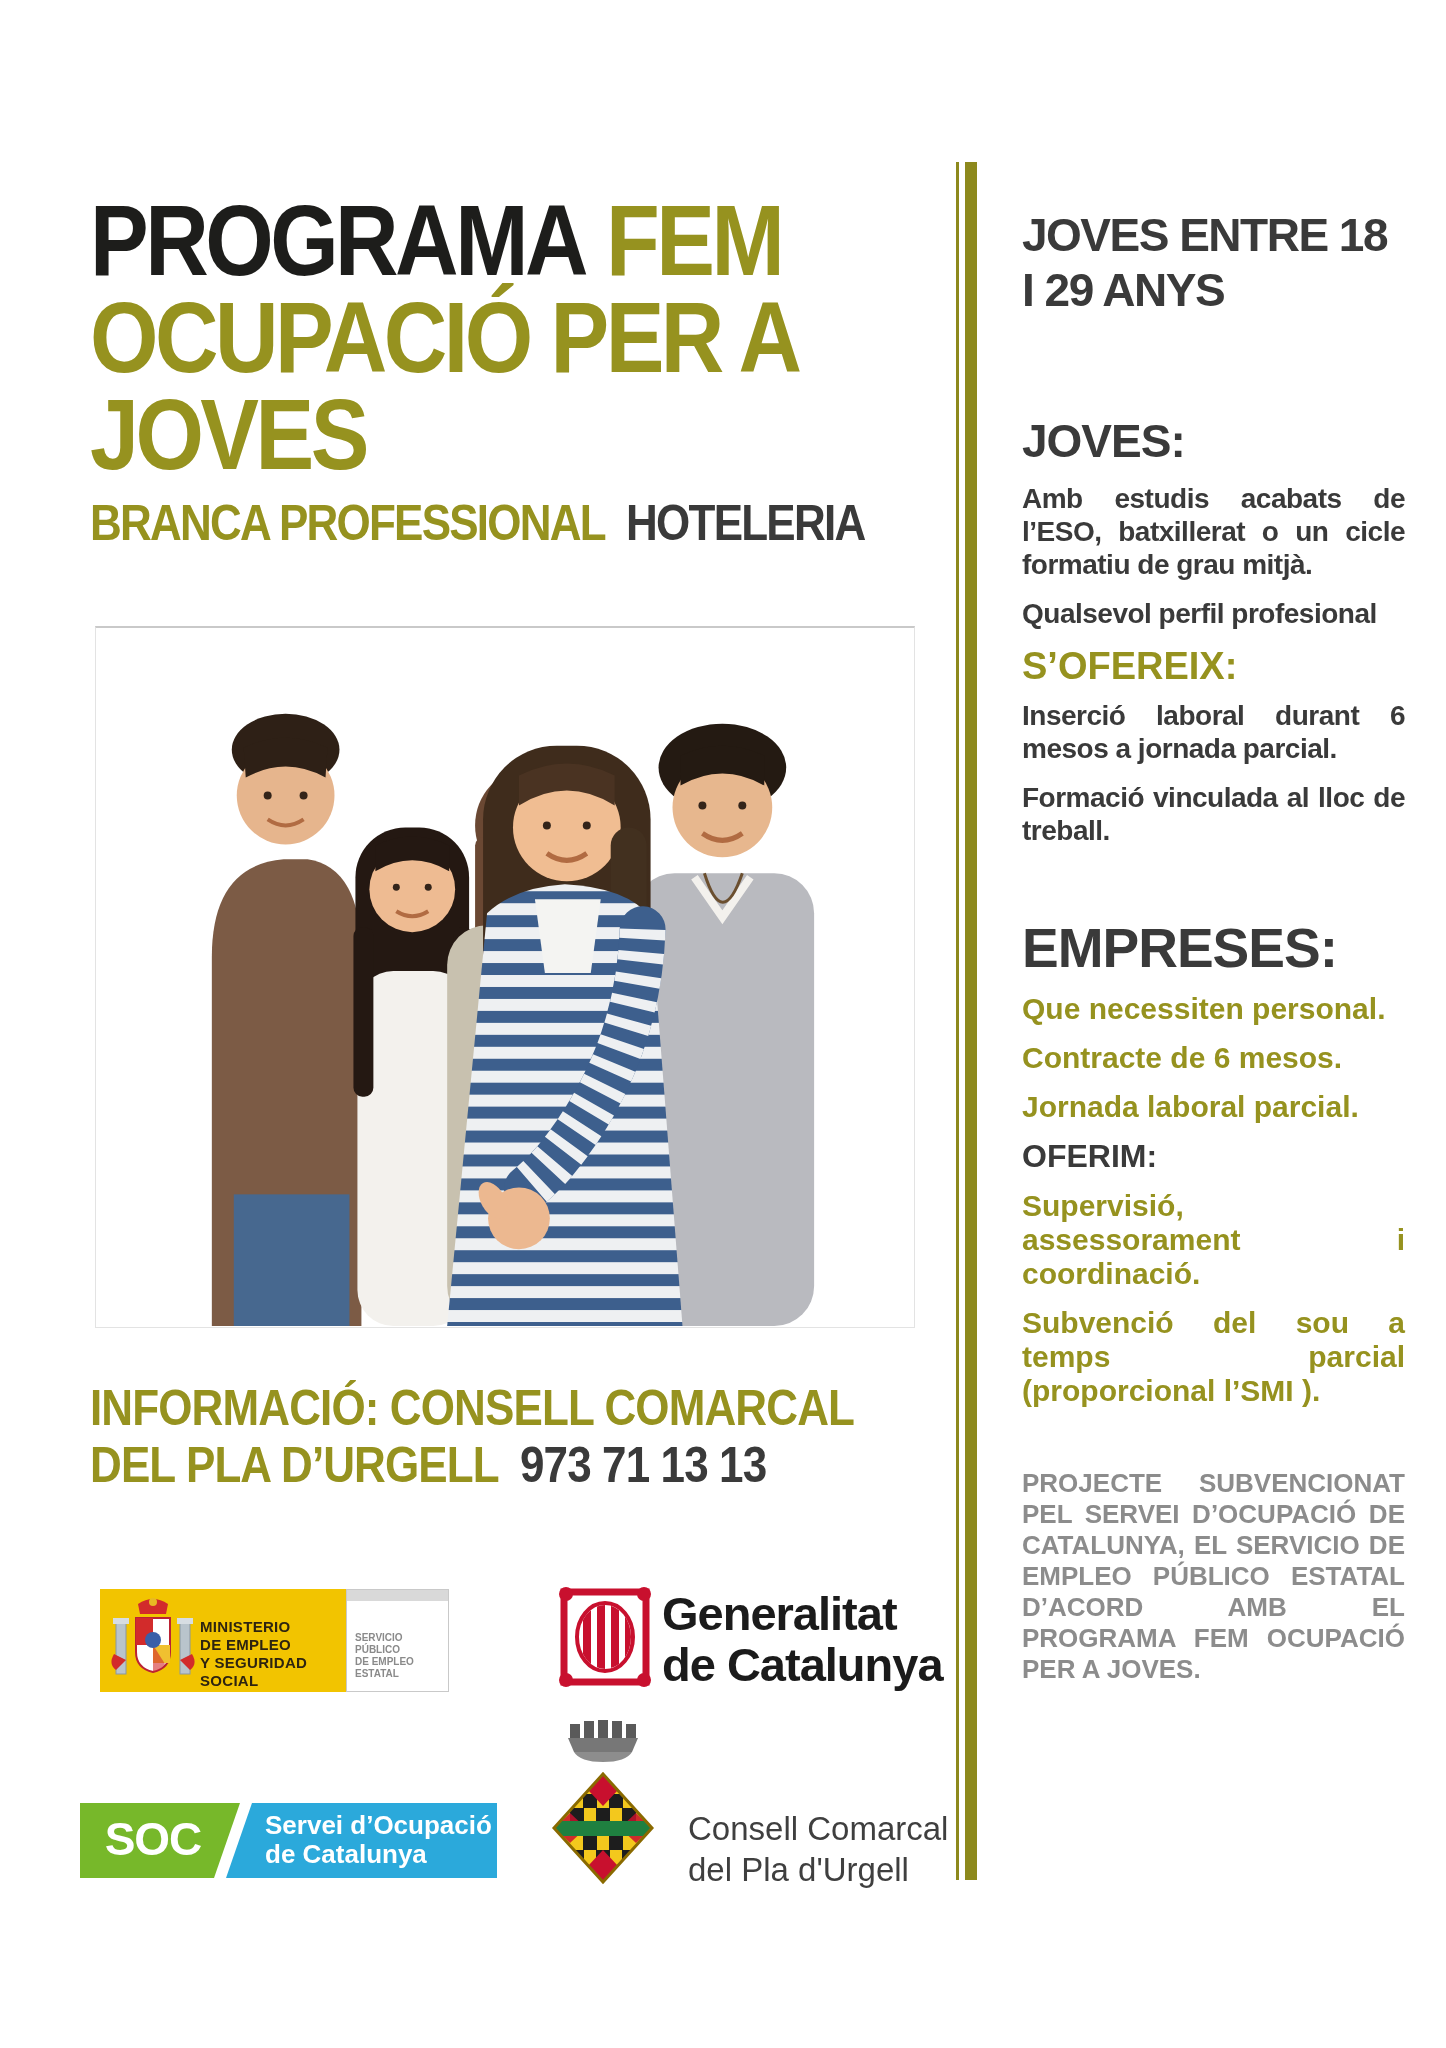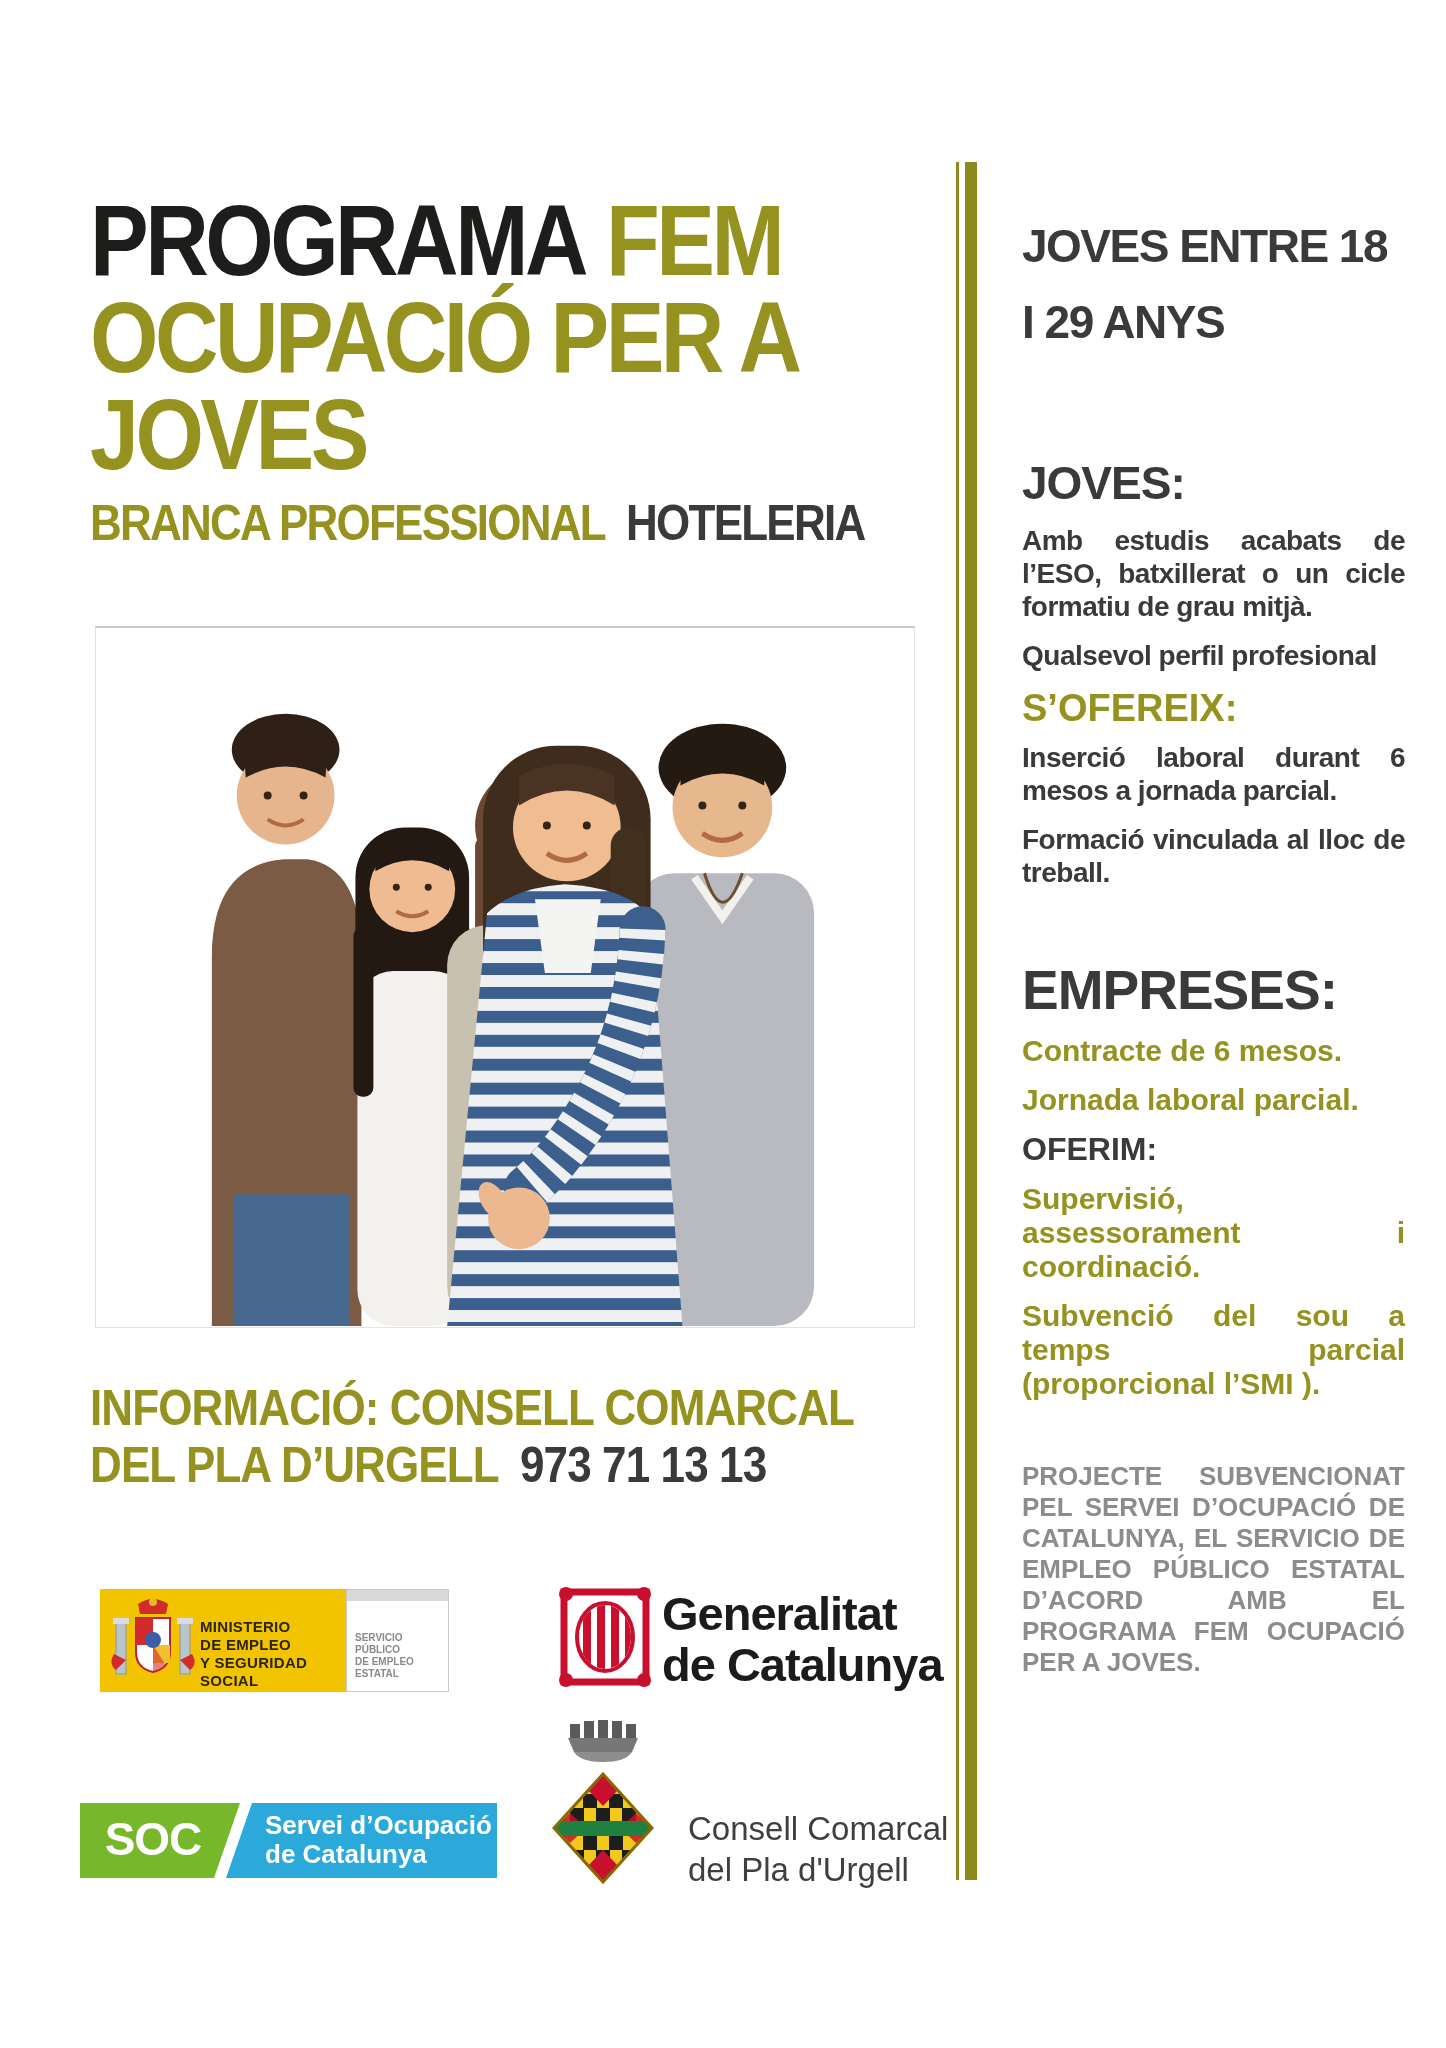--- a/index.html
+++ b/index.html
@@ -21,21 +21,21 @@
     position:absolute;left:95px;top:626px;width:820px;height:702px;background:#ffffff;
     border:1px solid #e3e3e3;border-top:2px solid #c9c9c9;box-sizing:border-box;
   }
   
   .info{position:absolute;left:90px;top:1380px;font-size:50px;font-weight:bold;letter-spacing:-1px;line-height:57px;white-space:nowrap;}
   
   .divider-thin{position:absolute;left:956px;top:162px;width:3px;height:1718px;background:#8d891d;}
   .divider-thick{position:absolute;left:965px;top:162px;width:12px;height:1718px;background:#8d891d;}
   
   .rcol{position:absolute;left:1022px;top:208px;width:383px;color:#3a3a3a;}
-  .rc-age{font-size:46px;line-height:76px;font-weight:bold;letter-spacing:-1.5px;margin:0;}
+  .rc-age{font-size:46px;line-height:55px;font-weight:bold;letter-spacing:-1.5px;margin:0;}
   .rc-h1{font-size:46px;line-height:50px;font-weight:bold;letter-spacing:-1px;margin:98px 0 0 0;}
   .rc-p{font-size:28px;line-height:33px;font-weight:bold;letter-spacing:-0.5px;text-align:justify;margin:16px 0 0 0;}
   .rc-h-olive{font-size:38px;line-height:34px;font-weight:bold;color:#96921f;margin:19px 0 0 0;}
   .rc-h-big{font-size:55px;line-height:58px;font-weight:bold;letter-spacing:-1px;margin:72px 0 0 0;}
   .rc-item{font-size:30px;line-height:34px;font-weight:bold;color:#96921f;text-align:justify;margin:15px 0 0 0;}
   .rc-oferim{font-size:32px;line-height:36px;font-weight:bold;margin:14px 0 0 0;}
   .rc-footer{font-size:26px;line-height:31px;font-weight:bold;color:#8c8c8c;text-align:justify;margin:60px 0 0 0;}
   
   .logo-min{position:absolute;left:100px;top:1589px;width:350px;height:103px;}
   .min-yellow{position:absolute;left:0;top:0;width:246px;height:103px;background:#f2c400;}
@@ -280,20 +280,21 @@
 
     <h2 class="rc-h1">JOVES:</h2>
     <p class="rc-p">Amb estudis acabats de l’ESO, batxillerat o un cicle formatiu de grau mitjà.</p>
     <p class="rc-p">Qualsevol perfil profesional</p>
 
     <h3 class="rc-h-olive">S’OFEREIX:</h3>
     <p class="rc-p">Inserció laboral durant 6 mesos a jornada parcial.</p>
     <p class="rc-p">Formació vinculada al lloc de treball.</p>
 
     <h2 class="rc-h-big">EMPRESES:</h2>
+    <p class="rc-item">Que necessiten personal.</p>
     <p class="rc-item">Contracte de 6 mesos.</p>
     <p class="rc-item">Jornada laboral parcial.</p>
 
     <h3 class="rc-oferim">OFERIM:</h3>
     <p class="rc-item">Supervisió, assessorament i coordinació.</p>
     <p class="rc-item">Subvenció del sou a temps parcial (proporcional l’SMI ).</p>
 
     <p class="rc-footer">PROJECTE SUBVENCIONAT PEL SERVEI D’OCUPACIÓ DE CATALUNYA, EL SERVICIO DE EMPLEO PÚBLICO ESTATAL D’ACORD AMB EL PROGRAMA FEM OCUPACIÓ PER A JOVES.</p>
   </div>
 

